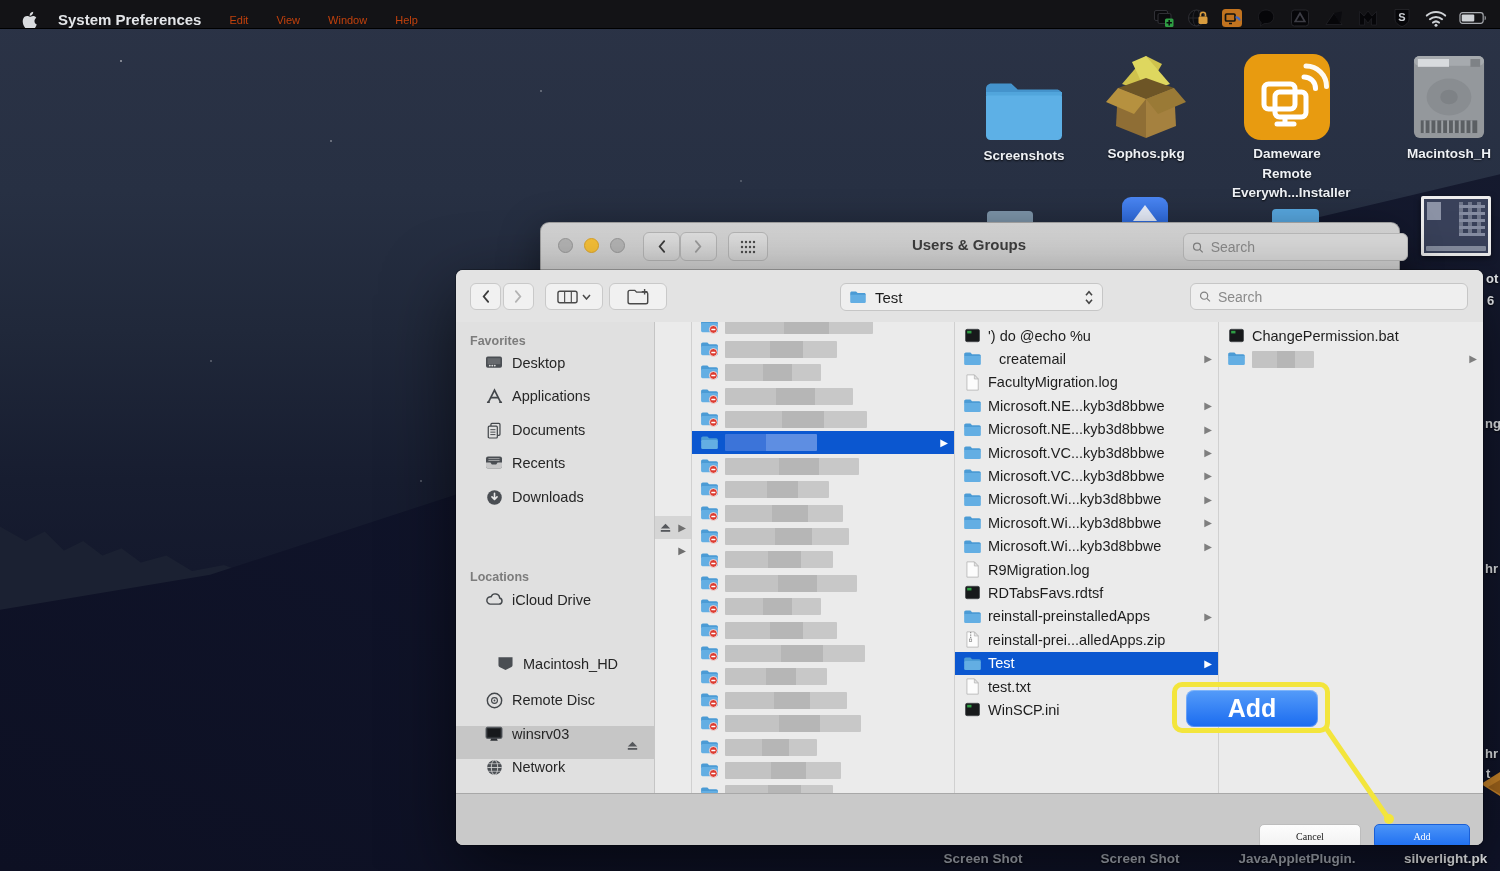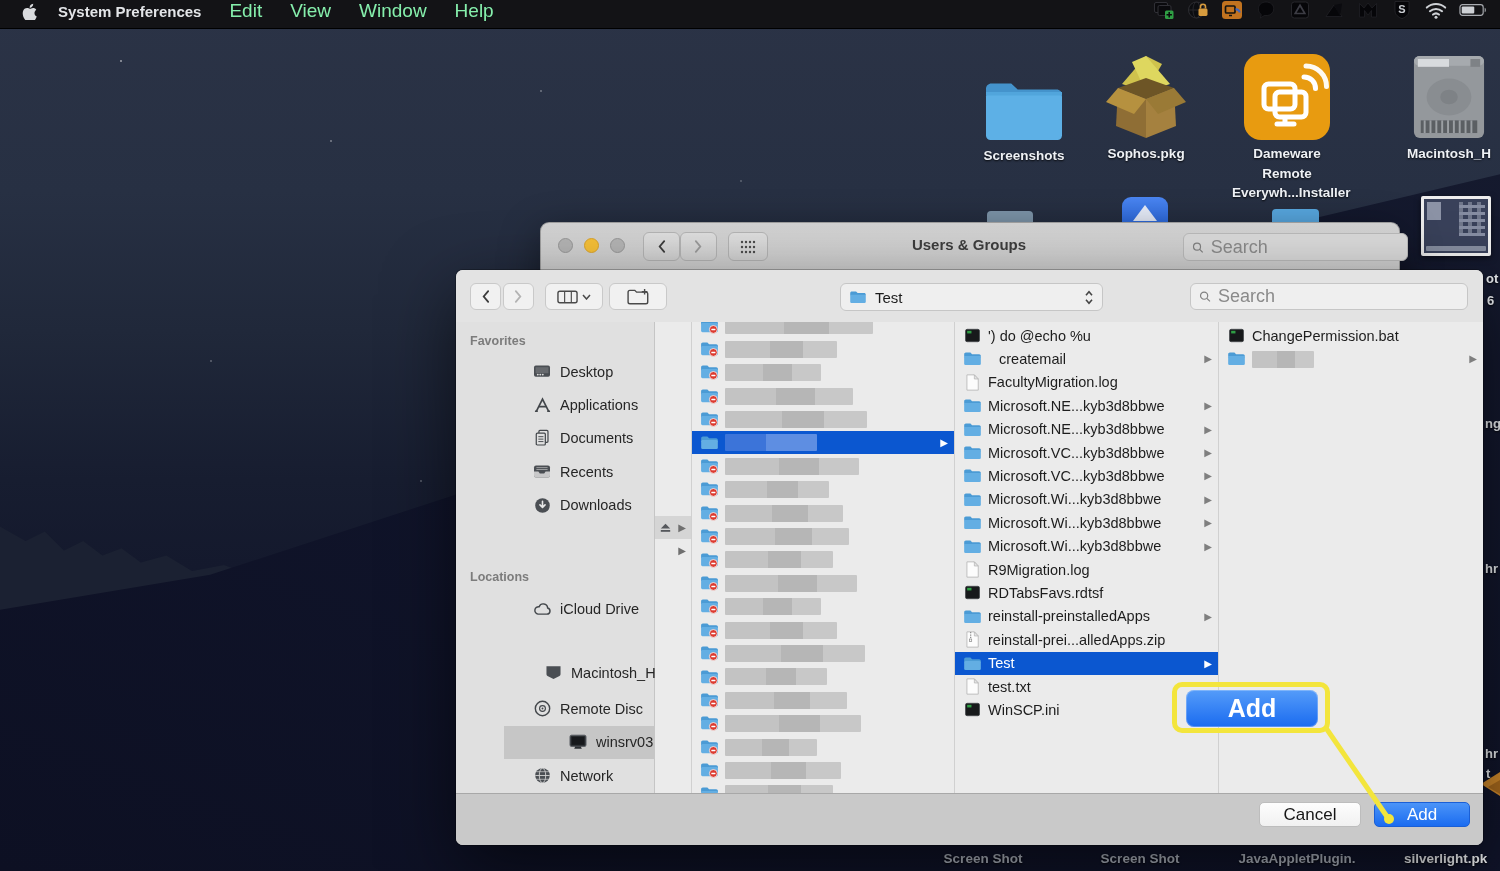--- a/index.html
+++ b/index.html
@@ -12,26 +12,26 @@
   .mountains{position:absolute;left:0;top:505px;width:320px;height:120px;background:#1b2132;
     clip-path:polygon(0 18%,8% 30%,14% 22%,20% 38%,26% 30%,32% 42%,38% 36%,44% 48%,52% 42%,60% 55%,70% 50%,82% 62%,100% 75%,100% 100%,0 100%);}
   .dune{position:absolute;left:0;top:0;width:1500px;height:871px;
     background:linear-gradient(200deg,#161b2f 0%,#10142a 60%,#0d1023 100%);
     clip-path:polygon(0 70%,14% 66%,30% 57%,45% 48%,60% 39%,78% 29%,100% 20%,100% 100%,0 100%);}
   .stars{position:absolute;left:120px;top:60px;width:2px;height:2px;border-radius:50%;background:rgba(255,255,255,.55);
     box-shadow:210px 80px 0 rgba(255,255,255,.4),420px 30px 0 rgba(255,255,255,.35),90px 300px 0 rgba(255,255,255,.3),
     300px 420px 0 rgba(255,255,255,.3),620px 120px 0 rgba(255,255,255,.25),540px 390px 0 rgba(255,255,255,.3);}
 
   
-  .menubar{position:absolute;left:0;top:0;right:0;height:28px;background:#131316;display:flex;align-items:flex-start;
+  .menubar{position:absolute;left:0;top:0;right:0;height:28px;background:#131316;display:flex;align-items:flex-end;
     z-index:60;border-bottom:1px solid #000;}
   .mb-left{display:flex;align-items:center;gap:0;padding-left:14px;}
   .mb-apple{width:30px;display:flex;justify-content:center;align-items:center;}
   .mb-app{color:#e3e5e8;font-weight:bold;font-size:15px;padding:0 14px;}
-  .mb-item{color:#86efac;font-size:19px;padding:0 14px;}
+  .mb-item{color:#c2410c;font-size:11px;padding:0 14px;}
   .mb-right{margin-left:auto;display:flex;align-items:center;gap:12px;padding-right:12px;}
   .st-icon{display:flex;align-items:center;justify-content:center;}
 
   
   .dicon{position:absolute;width:110px;text-align:center;z-index:5;}
   .dicon .art{display:flex;justify-content:center;align-items:flex-end;height:88px;}
   .dicon .lbl{margin-top:4px;color:#eef1f5;font-size:13.5px;font-weight:bold;line-height:1.45;
     text-shadow:0 1px 2px rgba(0,0,0,.85);}
   .bottom-label{position:absolute;top:851px;color:#aeb4bf;font-size:13.5px;font-weight:bold;
     text-shadow:0 1px 2px rgba(0,0,0,.8);white-space:nowrap;z-index:5;}
@@ -52,41 +52,41 @@
     box-shadow:0 12px 40px rgba(0,0,0,.45);}
   .traffic{position:absolute;top:238px;width:15px;height:15px;border-radius:50%;z-index:11;}
   .t-dim{background:#b3b3b3;border:1px solid #979797;box-sizing:border-box;}
   .t-yellow{background:#f5bf37;border:1px solid #d9a32c;box-sizing:border-box;}
   .pw-btn{position:absolute;top:232px;height:27px;background:linear-gradient(#dedede,#d0d0d0);
     border:1px solid #b3b3b3;border-radius:6px;display:flex;align-items:center;justify-content:center;z-index:11;}
   .pw-title{position:absolute;top:236px;left:540px;width:858px;text-align:center;color:#3d3d3d;font-size:15px;
     font-weight:bold;z-index:10;pointer-events:none;}
   .searchbox{position:absolute;display:flex;align-items:center;gap:5px;background:#d9d9d9;border:1px solid #b9b9b9;
     border-radius:6px;padding:0 8px;z-index:11;}
-  .searchbox input{border:none;outline:none;background:transparent;font-size:18px;color:#333;width:100%;
+  .searchbox input{border:none;outline:none;background:transparent;font-size:14px;color:#333;width:100%;
     font-family:"Liberation Sans",sans-serif;}
   .searchbox input::placeholder{color:#8a8a8a;}
 
   
   .dialog{position:absolute;left:456px;top:270px;width:1027px;height:575px;z-index:20;background:#ebebeb;
     border-radius:7px;box-shadow:0 24px 70px rgba(0,0,0,.55),0 0 0 1px rgba(0,0,0,.25);overflow:hidden;}
   .dlg-toolbar{position:absolute;left:0;top:0;right:0;height:52px;background:#e3e3e3;border-bottom:1px solid #c3c3c3;}
   .tb-btn{position:absolute;top:13px;height:27px;background:#f1f1f1;border:1px solid #c9c9c9;border-radius:6px;
     display:flex;align-items:center;justify-content:center;gap:4px;box-sizing:border-box;}
   .popup{position:absolute;left:384px;top:13px;width:263px;height:28px;background:#efefef;border:1px solid #c6c6c6;
     border-radius:6px;display:flex;align-items:center;gap:8px;padding:0 8px;box-sizing:border-box;}
   .popup .plabel{font-size:15px;color:#1c1c1c;flex:1;}
   .dlg-search{left:734px;top:13px;width:278px;height:27px;position:absolute;box-sizing:border-box;
     background:#efefef;border-color:#c6c6c6;}
 
   .dlg-body{position:absolute;left:0;top:52px;right:0;height:471px;}
   .sidebar{position:absolute;left:0;top:0;width:199px;height:471px;background:#e0e0e0;border-right:1px solid #c5c5c5;
     box-sizing:border-box;}
   .sb-header{position:absolute;left:14px;font-size:12.5px;font-weight:bold;color:#7c7c7c;}
-  .sb-item{position:absolute;left:0;width:199px;height:33px;display:flex;align-items:center;margin-left:48px;}
+  .sb-item{position:absolute;left:0;width:199px;height:33px;display:flex;align-items:flex-start;}
   .sb-item .ic{width:20px;margin-left:28px;display:flex;justify-content:center;}
   .sb-item .tx{margin-left:8px;font-size:14.5px;color:#262626;white-space:nowrap;}
   .sb-item.sel{background:#c6c6c6;}
   .sb-item .eject{position:absolute;right:17px;top:11px;}
 
   .col{position:absolute;top:0;height:471px;background:#ebebeb;border-right:1px solid #d0d0d0;box-sizing:border-box;overflow:hidden;}
   .ncol{left:199px;width:37px;}
   .col2{left:236px;width:263px;}
   .col3{left:499px;width:264px;}
   .col4{left:763px;width:264px;border-right:none;}
@@ -97,22 +97,22 @@
   .frow.sel{background:#0b57d0;}
   .frow.sel .fname{color:#fff;}
   .frow.sel .arr{color:#fff;}
   .blob{height:17px;border-radius:1px;background:linear-gradient(90deg,#c3c3c3 0 40%,#b6b6b6 40% 70%,#c8c8c8 70%);}
   .frow.sel .blob{background:linear-gradient(90deg,#3c74d9 0 45%,#5e8ee2 45%);}
   .nrow{position:absolute;left:0;right:0;height:23px;display:flex;align-items:center;justify-content:space-between;padding:0 5px;box-sizing:border-box;}
   .nrow.gray{background:#d5d5d5;}
   .nrow .arr{font-size:10px;color:#6f6f6f;}
 
   .dlg-bottom{position:absolute;left:0;right:0;top:523px;height:52px;background:#c9c9c9;border-top:1px solid #a8a8a8;}
-  .btn{position:absolute;top:8px;height:25px;border-radius:5px;font-size:17px;display:flex;align-items:center;
-    justify-content:center;box-sizing:border-box;}
+  .btn{position:absolute;top:30px;height:25px;border-radius:5px;font-size:10px;display:flex;align-items:center;
+    justify-content:center;box-sizing:border-box;font-family:Liberation Serif, serif;}
   .btn-cancel{left:803px;width:102px;background:linear-gradient(#fdfdfd,#f1f1f1);border:1px solid #bdbdbd;color:#161616;}
   .btn-add{left:918px;width:96px;background:linear-gradient(#4b94f8,#1b6cf0);color:#fff;border:1px solid #1a5fd6;}
 
   
   .callout-box{position:absolute;left:1172px;top:682px;width:158px;height:51px;border:5px solid #f3e53c;
     border-radius:10px;z-index:30;box-sizing:border-box;}
   .callout-btn{position:absolute;left:1186px;top:690px;width:132px;height:37px;border-radius:8px;z-index:31;
     background:linear-gradient(#559cf9,#1a6bf0);color:#fff;font-size:25px;font-weight:bold;display:flex;
     align-items:center;justify-content:center;box-shadow:inset 0 0 0 1px rgba(255,255,255,.25);}
   .callout-line{position:absolute;left:0;top:0;z-index:29;pointer-events:none;}
@@ -479,21 +479,21 @@
           <div class="sb-item" style="top: 370.2px;">
             <span class="ic">
               <svg width="17" height="17" viewBox="0 0 18 18">
                 <circle cx="9" cy="9" r="7.6" fill="none" stroke="#43474b" stroke-width="1.5"></circle>
                 <circle cx="9" cy="9" r="3.1" fill="none" stroke="#43474b" stroke-width="1.2"></circle>
                 <circle cx="9" cy="9" r="1" fill="#43474b"></circle>
               </svg>
             </span>
             <span class="tx">Remote Disc</span>
           </div>
-          <div class="sb-item sel" style="top: 403.6px; padding-left: 36px;">
+          <div class="sb-item sel" style="top: 403.6px;">
             <span class="ic">
               <svg width="18" height="16" viewBox="0 0 18 16">
                 <rect x="1" y="1.2" width="16" height="11.2" rx="1.5" fill="#2d3034" stroke="#5b5f64" stroke-width="1"></rect>
                 <rect x="2.6" y="2.8" width="12.8" height="8" fill="#17191c"></rect>
                 <path d="M6.2 12.4h5.6l1 2.4H5.2z" fill="#2d3034"></path>
               </svg>
             </span>
             <span class="tx">winsrv03</span>
             <span class="eject"><svg width="11" height="10" viewBox="0 0 11 10">
                 <path d="M.8 5.4L5.5.8l4.7 4.6z" fill="#55585c"></path>

